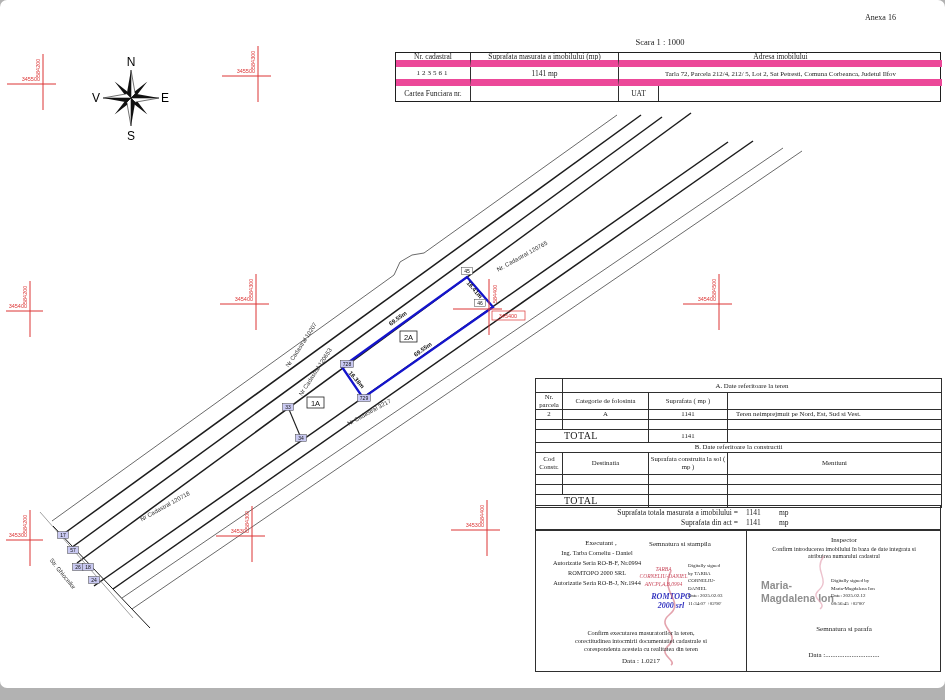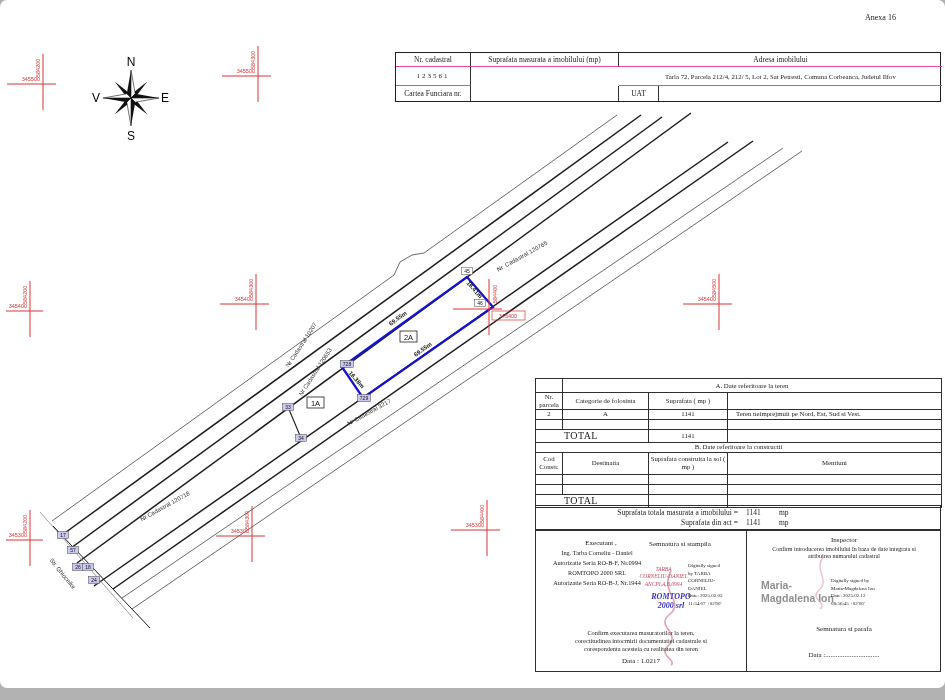--- a/index.html
+++ b/index.html
@@ -8,21 +8,21 @@
   .abs{position:absolute;}
   .ctr{text-align:center;}
   
   #annex{top:13px;left:865px;width:70px;font-size:8px;}
   #title{top:19px;left:395px;width:530px;font-size:13.5px;font-weight:600;letter-spacing:.2px;}
   #scale{top:37px;left:395px;width:530px;font-size:8.5px;}
   #header-table{top:52px;left:395px;width:546px;display:grid;
       grid-template-columns:75px 148px 40px 283px;
       grid-template-rows:14px 19px 15px;
       border:1.2px solid #1f1f1f;box-sizing:border-box;}
-  #header-table .cell{border-right:1px solid #2f2f2f;border-bottom:1px solid #ec4899;
+  #header-table .cell{border-right:1px solid #2f2f2f;border-bottom:7px solid #ec4899;
       display:flex;align-items:center;justify-content:center;font-size:7.5px;
       overflow:hidden;white-space:nowrap;}
   #header-table .last{border-right:none;}
   #header-table .bot{border-bottom:none;}
   #header-table .span2{grid-column:3 / 5;}
   
   #tableAB{top:378px;left:535px;width:406px;border-collapse:collapse;table-layout:fixed;}
   #tableAB td{border:1px solid #2f2f2f;font-size:6.8px;text-align:center;padding:0;
       overflow:hidden;line-height:1.15;}
   #tableAB .left{text-align:left;padding-left:8px;}
@@ -215,27 +215,29 @@
       <g>
         <line x1="451" y1="530" x2="500" y2="530" stroke-width="1"></line>
           <line x1="487" y1="500" x2="487" y2="556" stroke-width="1"></line>
         <text x="484" y="527" text-anchor="end" stroke="none">345300</text>
         <text transform="translate(484,523) rotate(-90)" stroke="none">584400</text>
       </g>
     </g>
   </svg>
 
   <div class="abs" id="annex">Anexa 16</div>
+  <div class="abs ctr" id="scale">Scara 1 : 1000</div>
 
   <div class="abs" id="header-table">
     <div class="cell">Nr. cadastral</div>
     <div class="cell">Suprafata masurata a imobilului (mp)</div>
     <div class="cell span2 last">Adresa  imobilului</div>
 
     <div class="cell" style="letter-spacing:2px;font-size:7px;">123561</div>
+    <div class="cell">1141 mp</div>
     <div class="cell span2 last" style="font-size:6.8px;">Tarla 72, Parcela 212/4, 212/ 5, Lot 2, Sat Petresti, Comuna Corbeanca, Judetul  Ilfov</div>
 
     <div class="cell bot">Cartea Funciara  nr.</div>
     <div class="cell bot"></div>
     <div class="cell bot">UAT</div>
   </div>
 
   <table class="abs" id="tableAB">
     <colgroup>
         <col style="width:27px">

